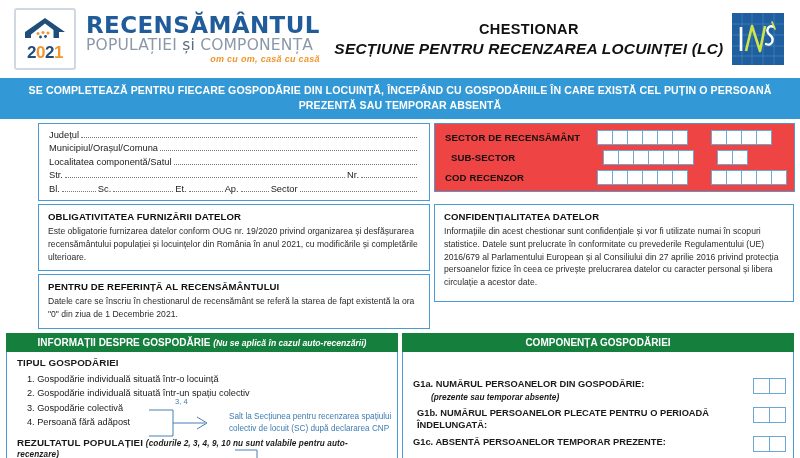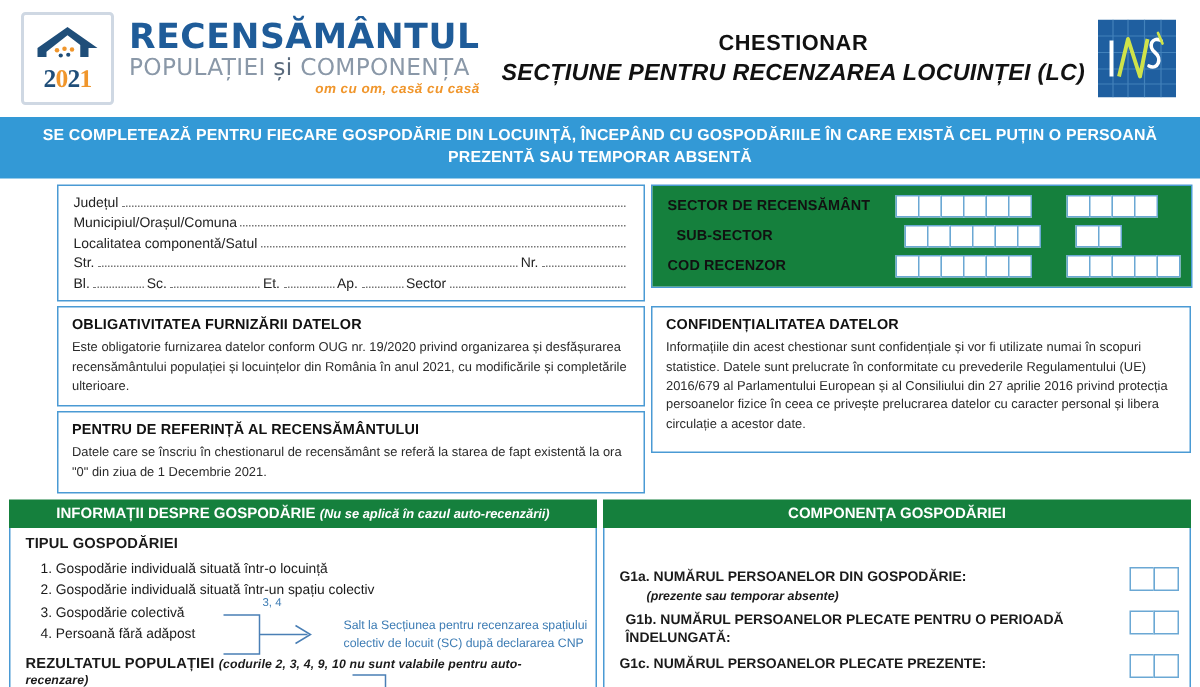--- a/index.html
+++ b/index.html
@@ -37,21 +37,21 @@
     flex: 0 0 auto;
     background: #fff;
   }
   .logo-house { width: 44px; height: 26px; display:block; }
   .logo-year {
     font-size: 17px;
     font-weight: bold;
     letter-spacing: -0.5px;
     line-height: 1;
     margin-top: 1px;
-    font-family: Liberation Serif, serif;
+    font-family: Liberation Sans, sans-serif;
   }
   .logo-year .b { color: #1f4e79; }
   .logo-year .o { color: #f0962c; }
 
   .wordmark {
     margin-left: 10px;
     flex: 0 0 auto;
     line-height: 1;
   }
   .wm1 {
@@ -157,21 +157,21 @@
     height: 1px;
   }
   .dots.w-sm { flex: 0 0 34px; }
   .dots.w-md { flex: 0 0 60px; }
   .dots.w-xs { flex: 0 0 28px; }
   .dots.w-nr { flex: 0 0 56px; }
 
   
   .codes {
     padding: 6px 8px 5px 10px;
-    background: #15803d;
+    background: #ef4444;
   }
   .code-row {
     display: flex;
     align-items: center;
     margin-bottom: 5px;
   }
   .code-row:last-child { margin-bottom: 1px; }
   .code-lbl {
     font-size: 9.6px;
     font-weight: bold;
@@ -542,21 +542,21 @@
           <span>G1b. NUMĂRUL PERSOANELOR PLECATE PENTRU O PERIOADĂ ÎNDELUNGATĂ:</span>
         </div>
         <div class="g1-boxes">
           <span class="bx"></span>
             <span class="bx"></span>
         </div>
       </div>
 
       <div class="g1-row">
         <div class="g1-lbl">
-          <span>G1c. NUMĂRUL PERSOANELOR PLECATE PREZENTE:</span>
+          <span>G1c. ABSENTĂ PERSOANELOR TEMPORAR PREZENTE:</span>
         </div>
         <div class="g1-boxes">
           <span class="bx"></span>
             <span class="bx"></span>
         </div>
       </div>
 
     </div>
 
     <div class="secbar" style="margin-top:4px;">INFORMAȚII DESPRE MEMBRII GOSPODĂRIEI</div>

